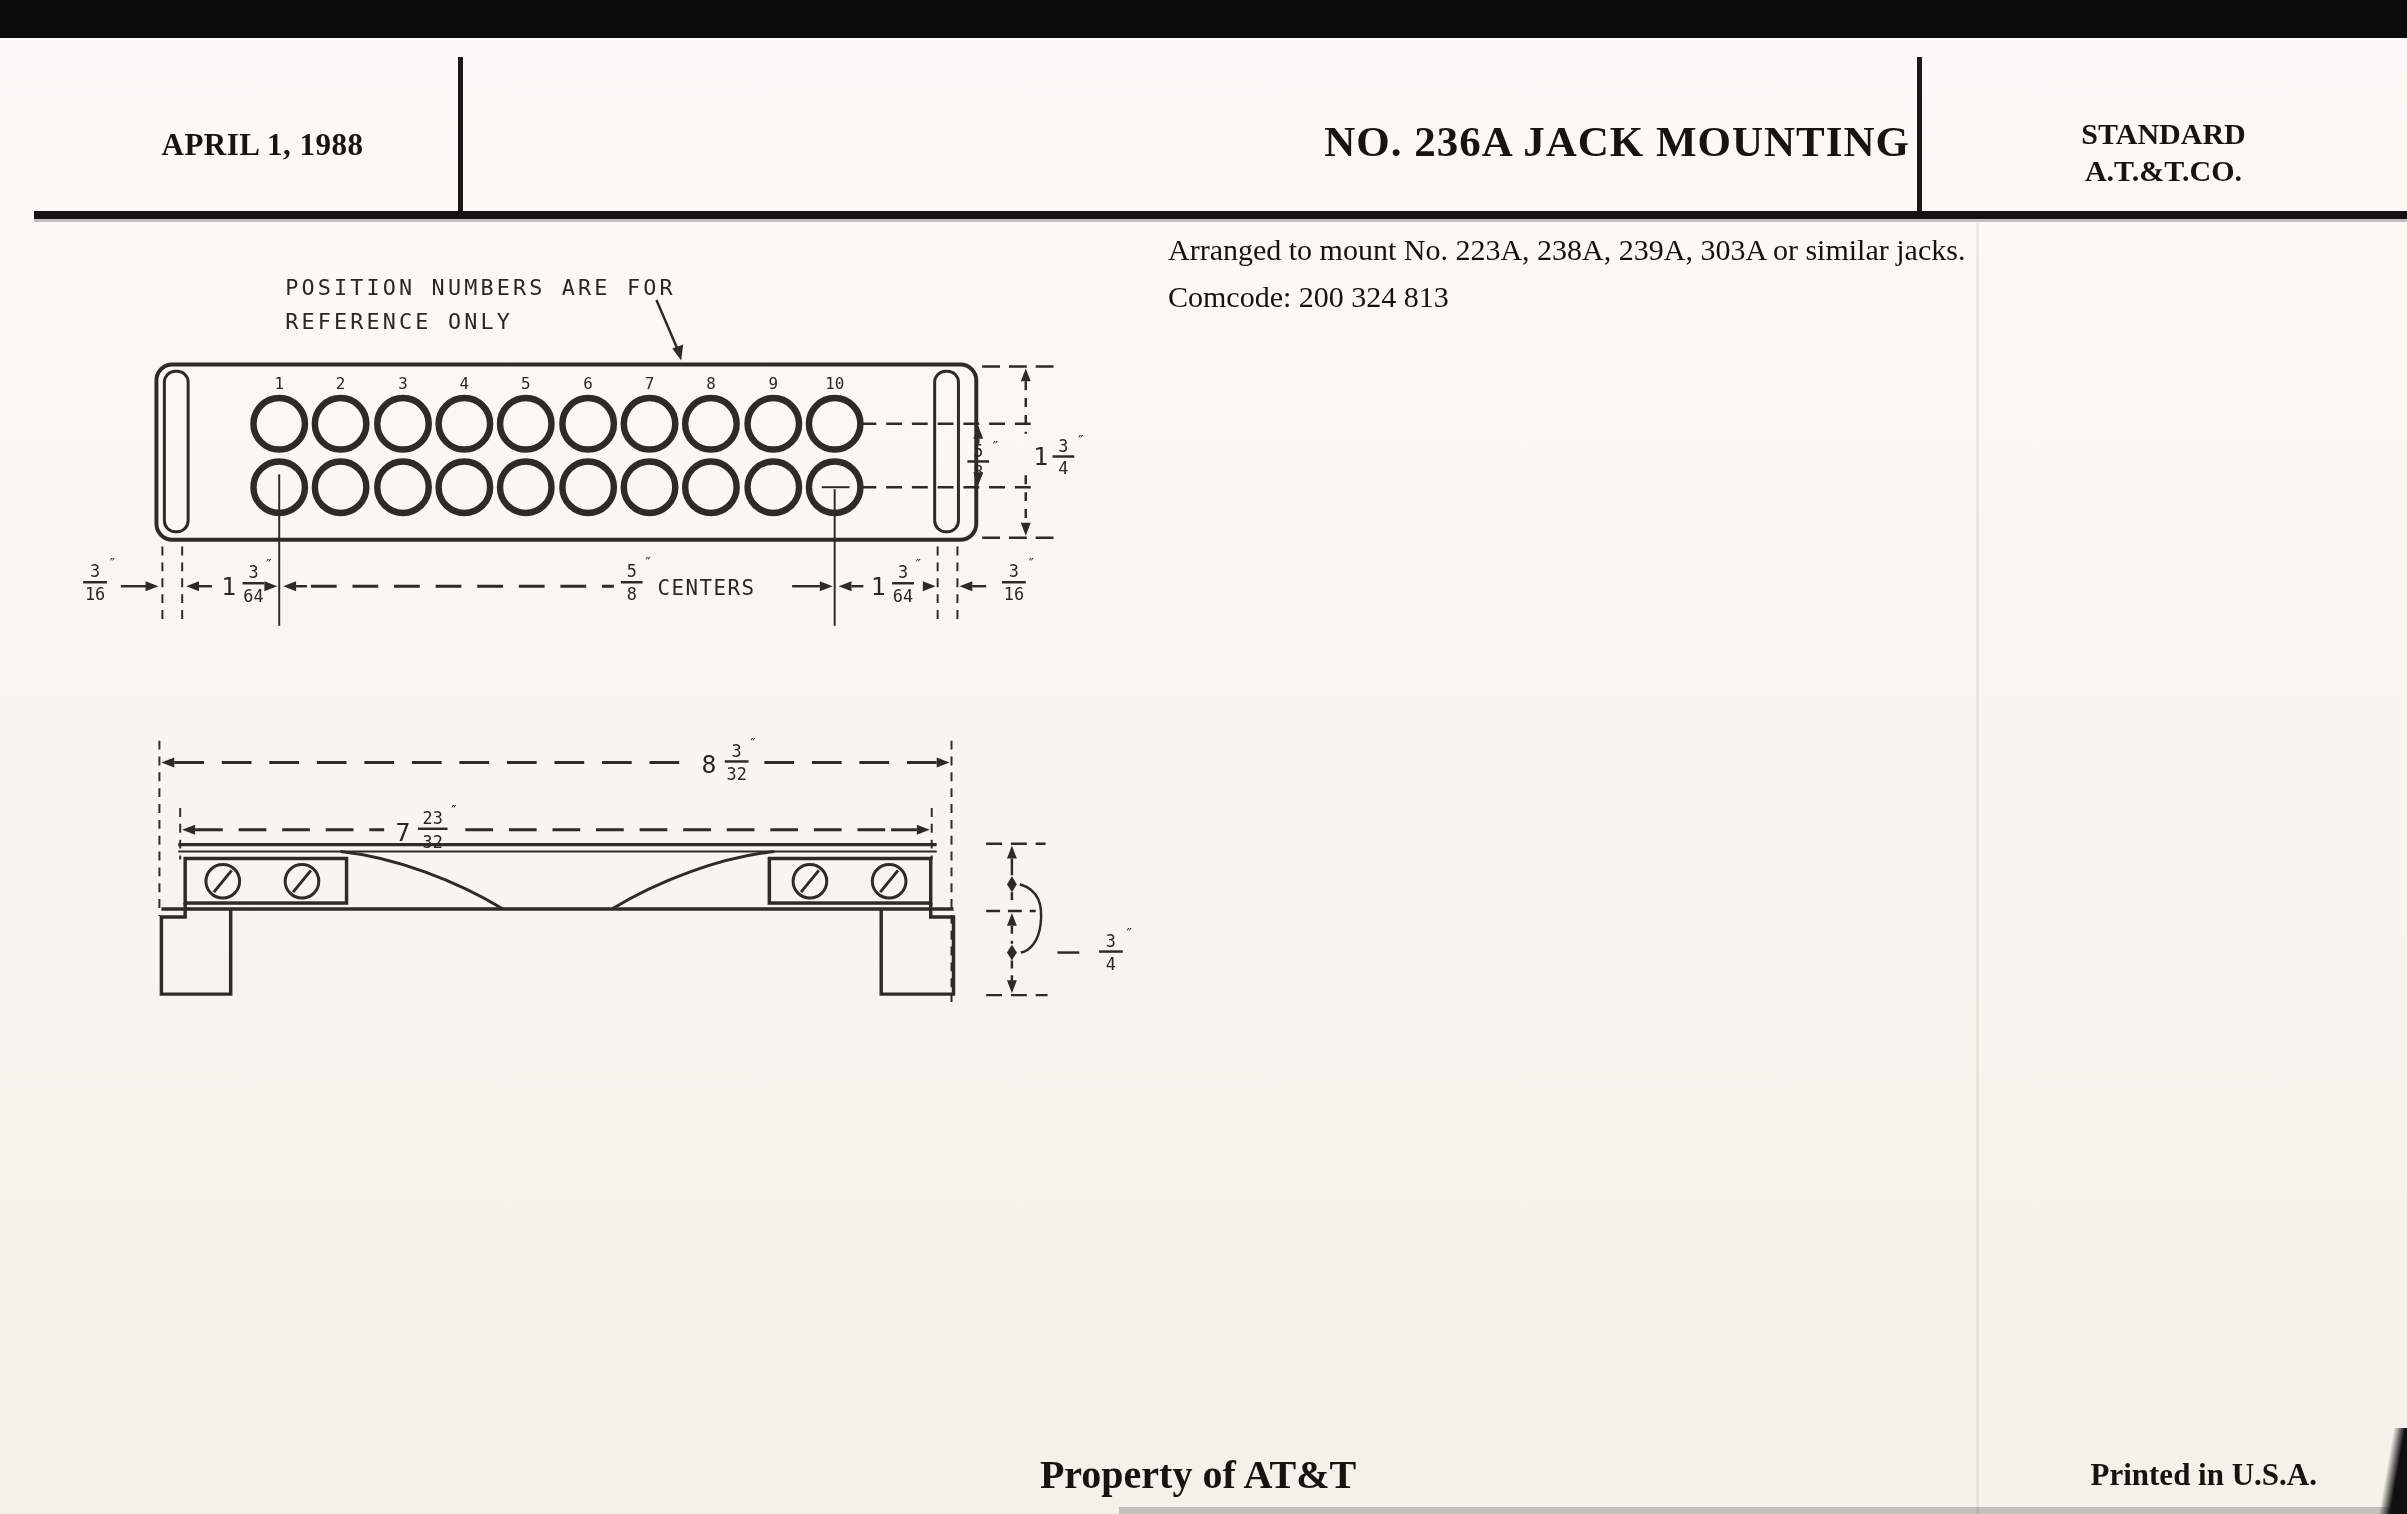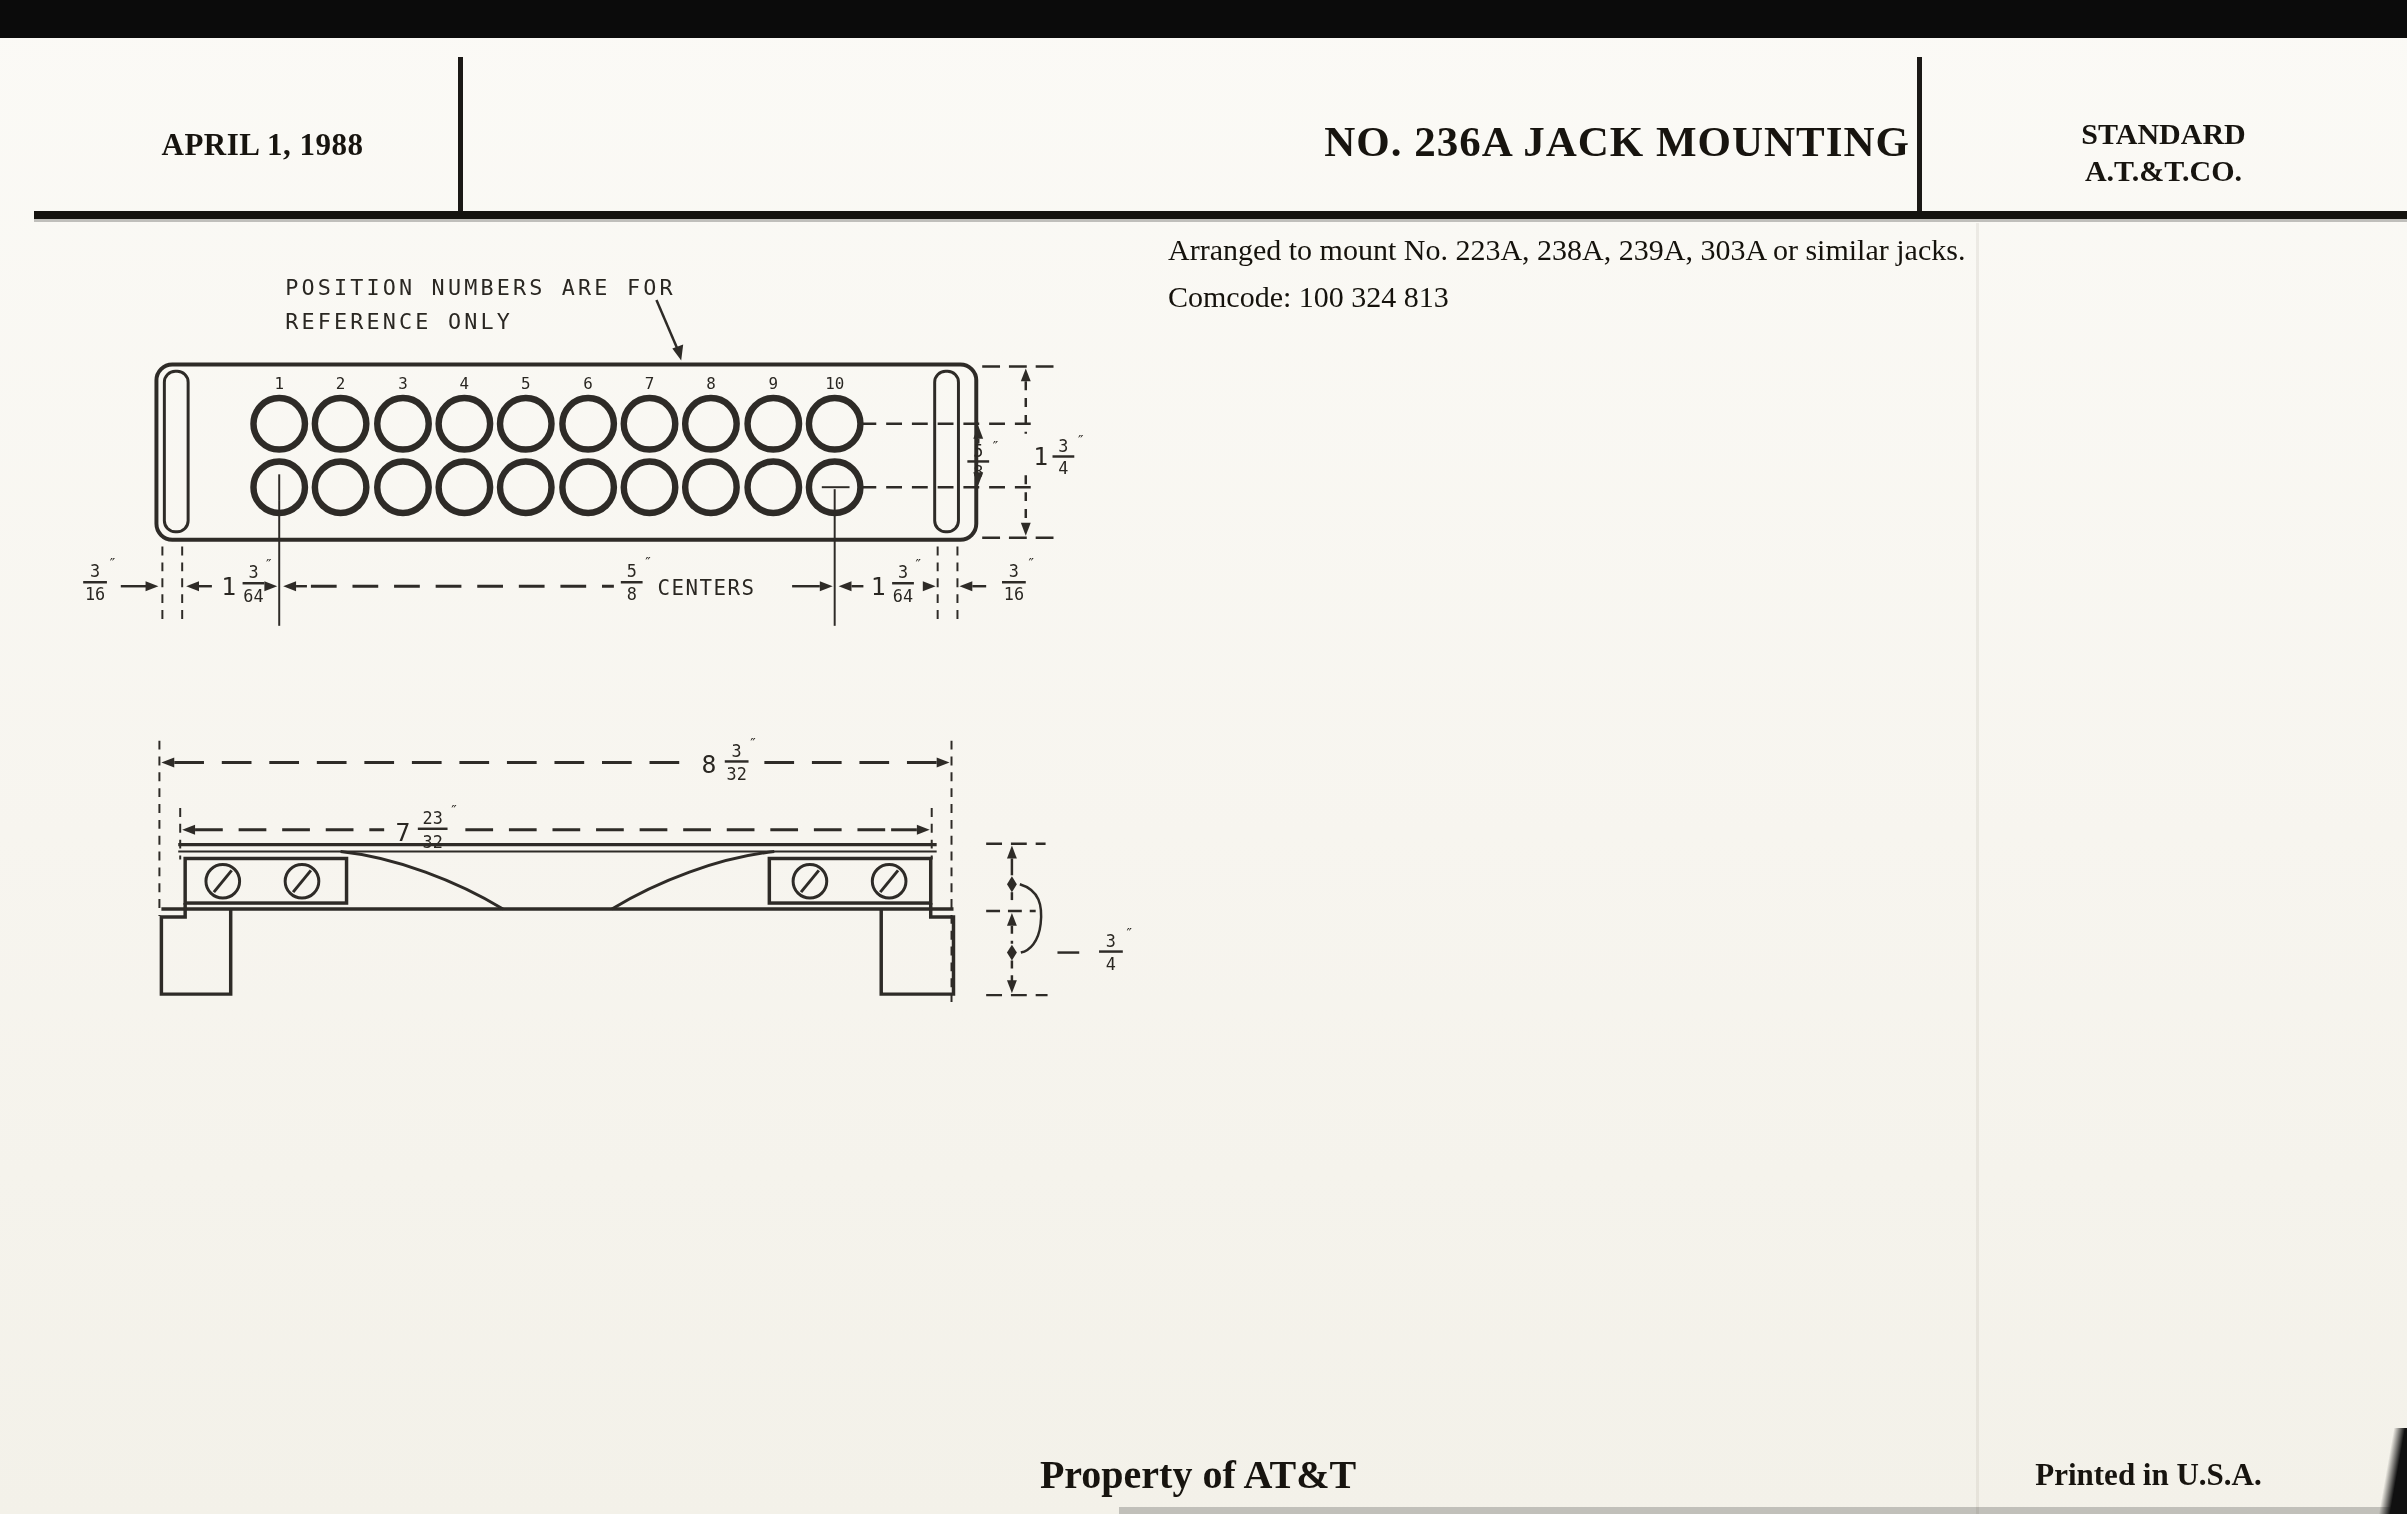--- a/index.html
+++ b/index.html
@@ -16,21 +16,21 @@
   .hdr-date{left:99px;top:127px;width:327px;text-align:center;font-size:31px;font-weight:bold;letter-spacing:0.5px;}
   .hdr-title{left:465px;top:117px;width:1445px;text-align:right;font-size:43px;font-weight:bold;letter-spacing:1px;}
   .hdr-org{left:1926px;top:115px;width:475px;text-align:center;font-size:30px;font-weight:bold;line-height:37px;}
   .vrule{top:57px;width:5px;height:158px;background:#1b1916;}
   .vrule1{left:458px;} .vrule2{left:1917px;}
   .hrule{left:34px;top:211px;width:2374px;height:8px;background:#15130f;box-shadow:0 3px 0 rgba(21,19,15,.25);}
   
   .notes{left:1168px;top:226px;width:1238px;font-size:30px;line-height:47px;color:#15120c;}
   
   .ftr-center{left:1020px;top:1451px;width:356px;text-align:center;font-size:40px;font-weight:bold;}
-  .ftr-right{left:1980px;top:1457px;width:337px;text-align:center;font-size:31px;font-weight:bold;}
+  .ftr-right{left:1980px;top:1457px;width:337px;text-align:right;font-size:31px;font-weight:bold;}
   
   svg.drawing{position:absolute;left:0;top:0;width:2408px;height:1515px;}
   svg .ln{stroke:#2e2b27;fill:none;}
   svg text{fill:#2a2722;font-family:"DejaVu Sans Mono",monospace;}
   svg .draft{letter-spacing:3.2px;font-size:22px;}
   svg .posnum{font-size:16px;text-anchor:middle;}
   svg .fr{font-size:17px;text-anchor:middle;}
   svg .whole{font-size:25px;text-anchor:middle;}
   svg .unit{font-size:15px;text-anchor:middle;letter-spacing:1px;}
   svg .cap{font-size:21px;letter-spacing:1.5px;}
@@ -51,21 +51,21 @@
   <div class="abs hdr-org">
     <div>STANDARD</div>
     <div>A.T.&amp;T.CO.</div>
   </div>
   <div class="abs vrule vrule1"></div>
   <div class="abs vrule vrule2"></div>
   <div class="abs hrule"></div>
 
   <div class="abs notes">
     <div>Arranged to mount No. 223A, 238A, 239A, 303A or similar jacks.</div>
-    <div>Comcode: 100 324 813</div>
+    <div>Comcode: 200 324 813</div>
   </div>
 
   <svg class="drawing" viewBox="0 0 2432 1530">
 
     <g>
 
       <text class="draft" x="288" y="298">POSITION NUMBERS ARE FOR</text>
       <text class="draft" x="288" y="332">REFERENCE ONLY</text>
       <line class="ln" x1="663" y1="303" x2="684" y2="352" stroke-width="2.5"></line>
       <polygon class="ah" points="688,364 679,352 690,348"></polygon>

